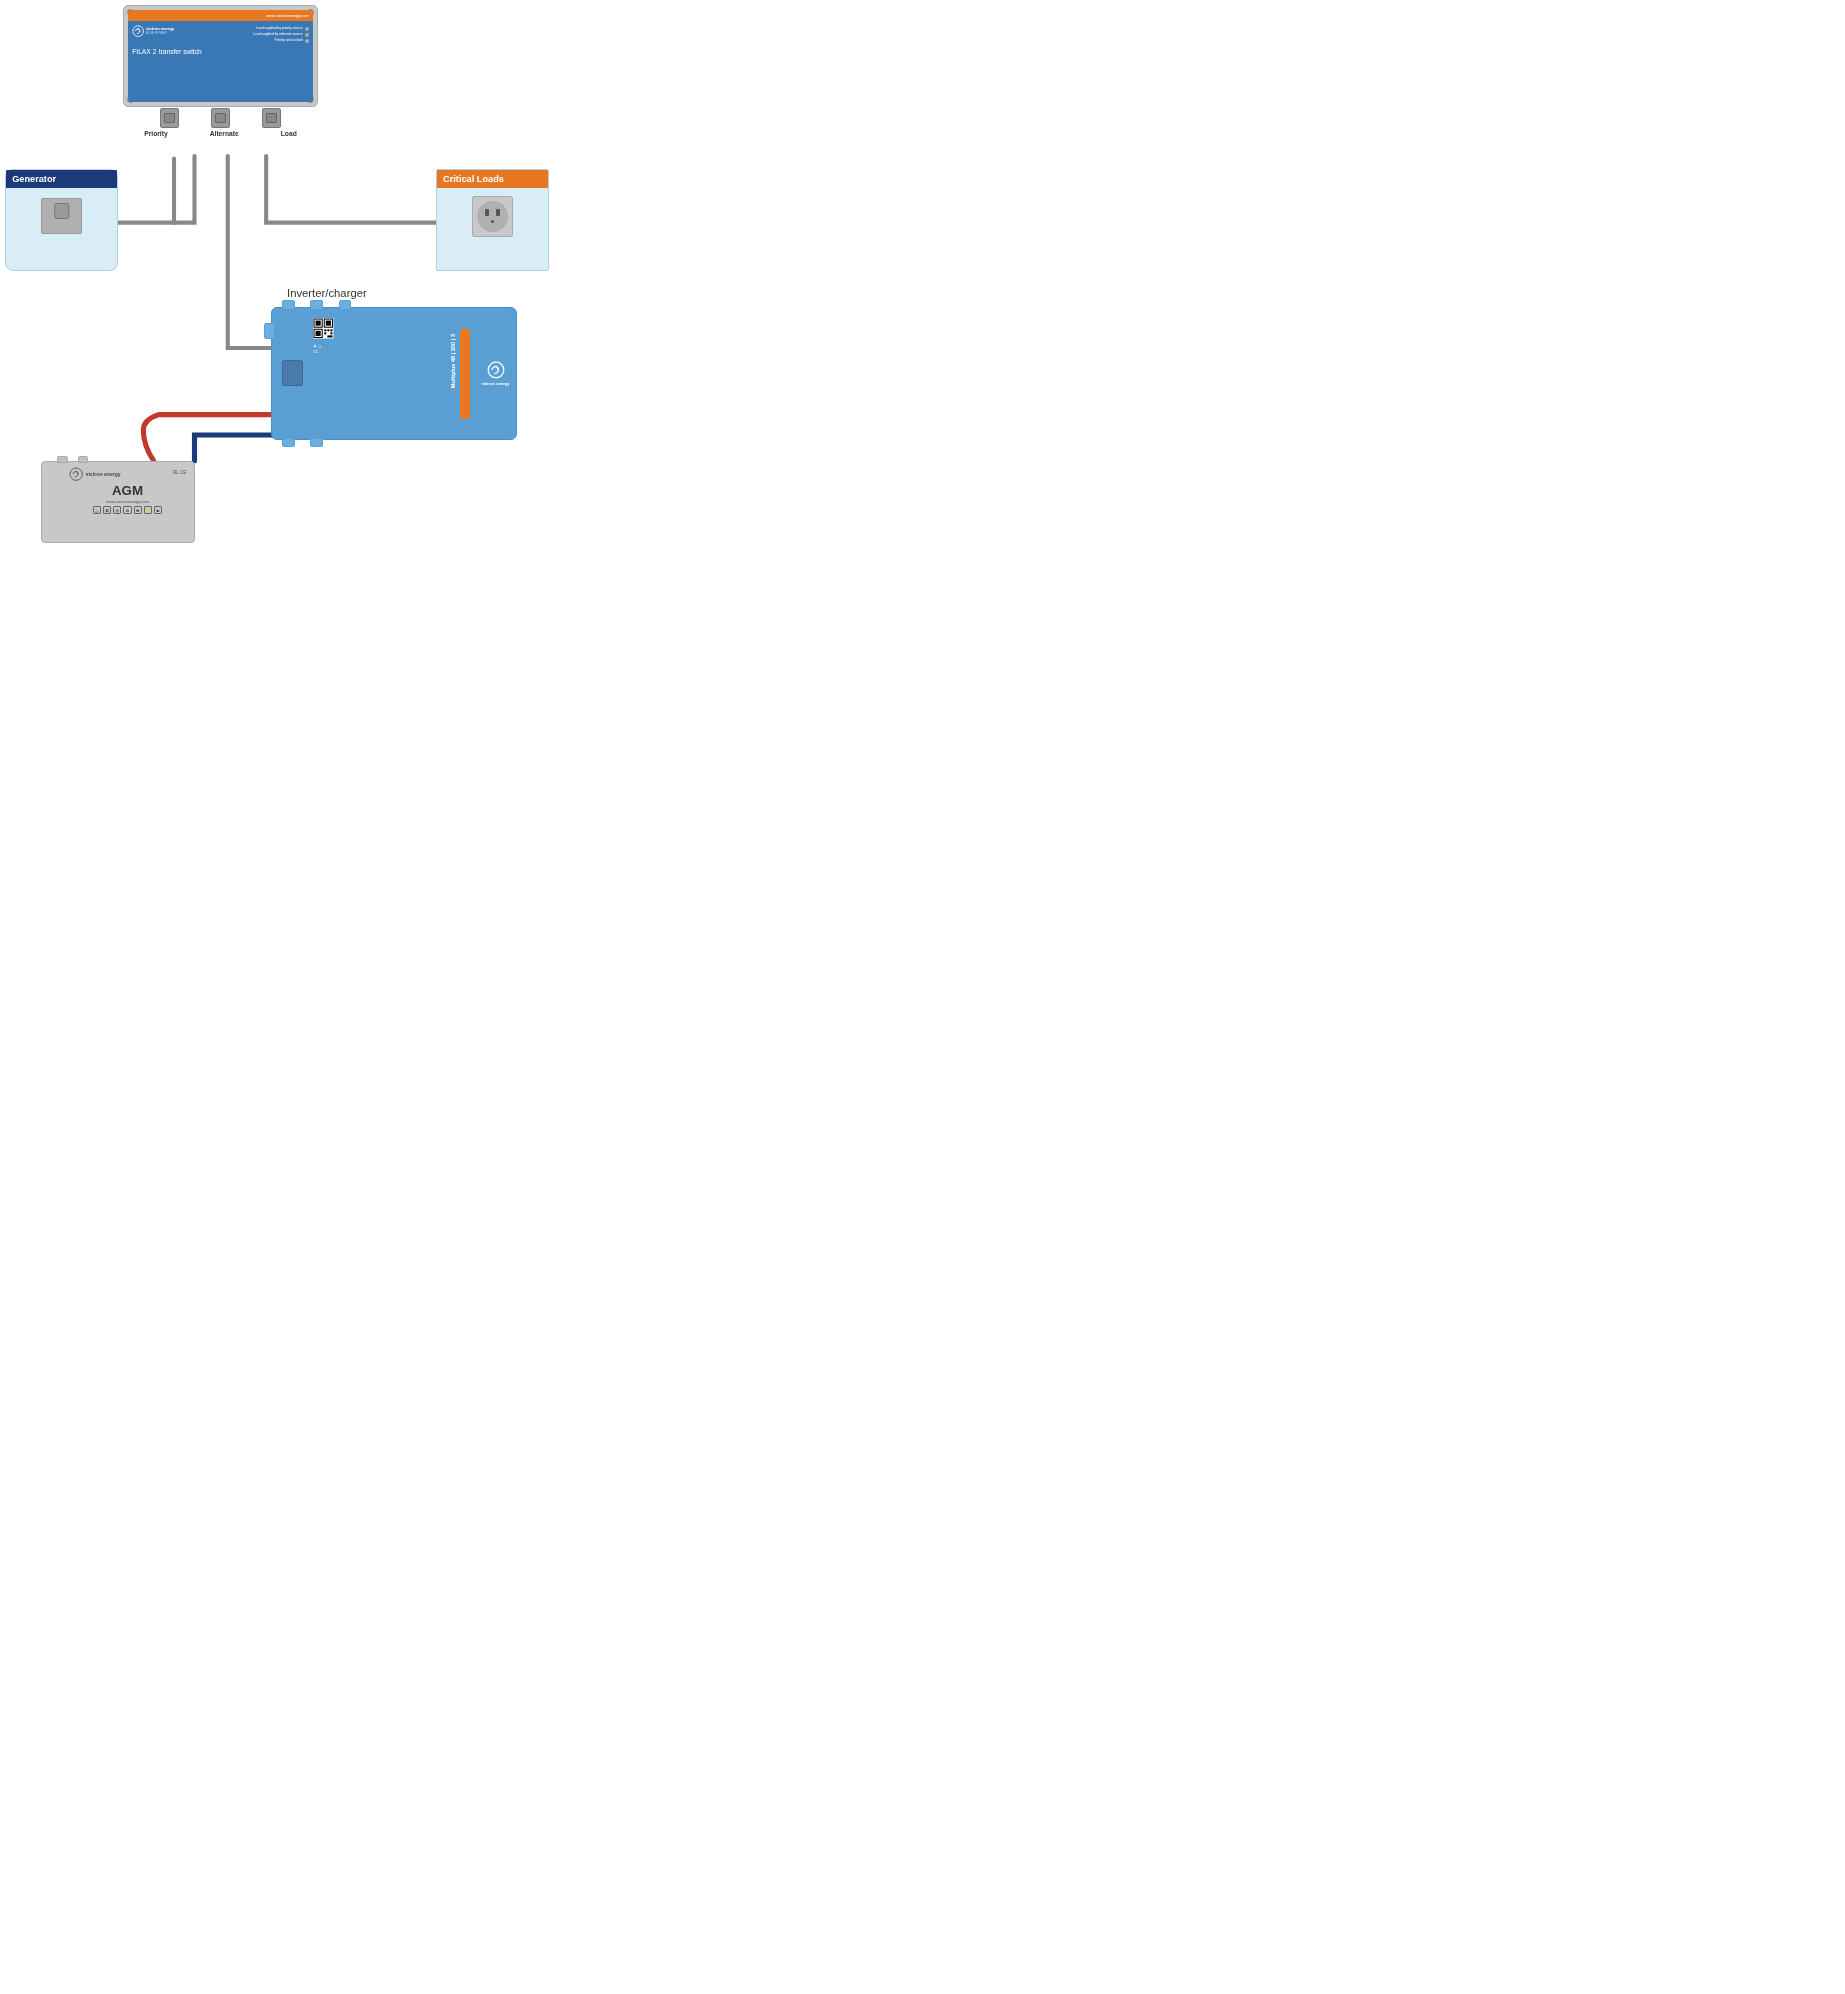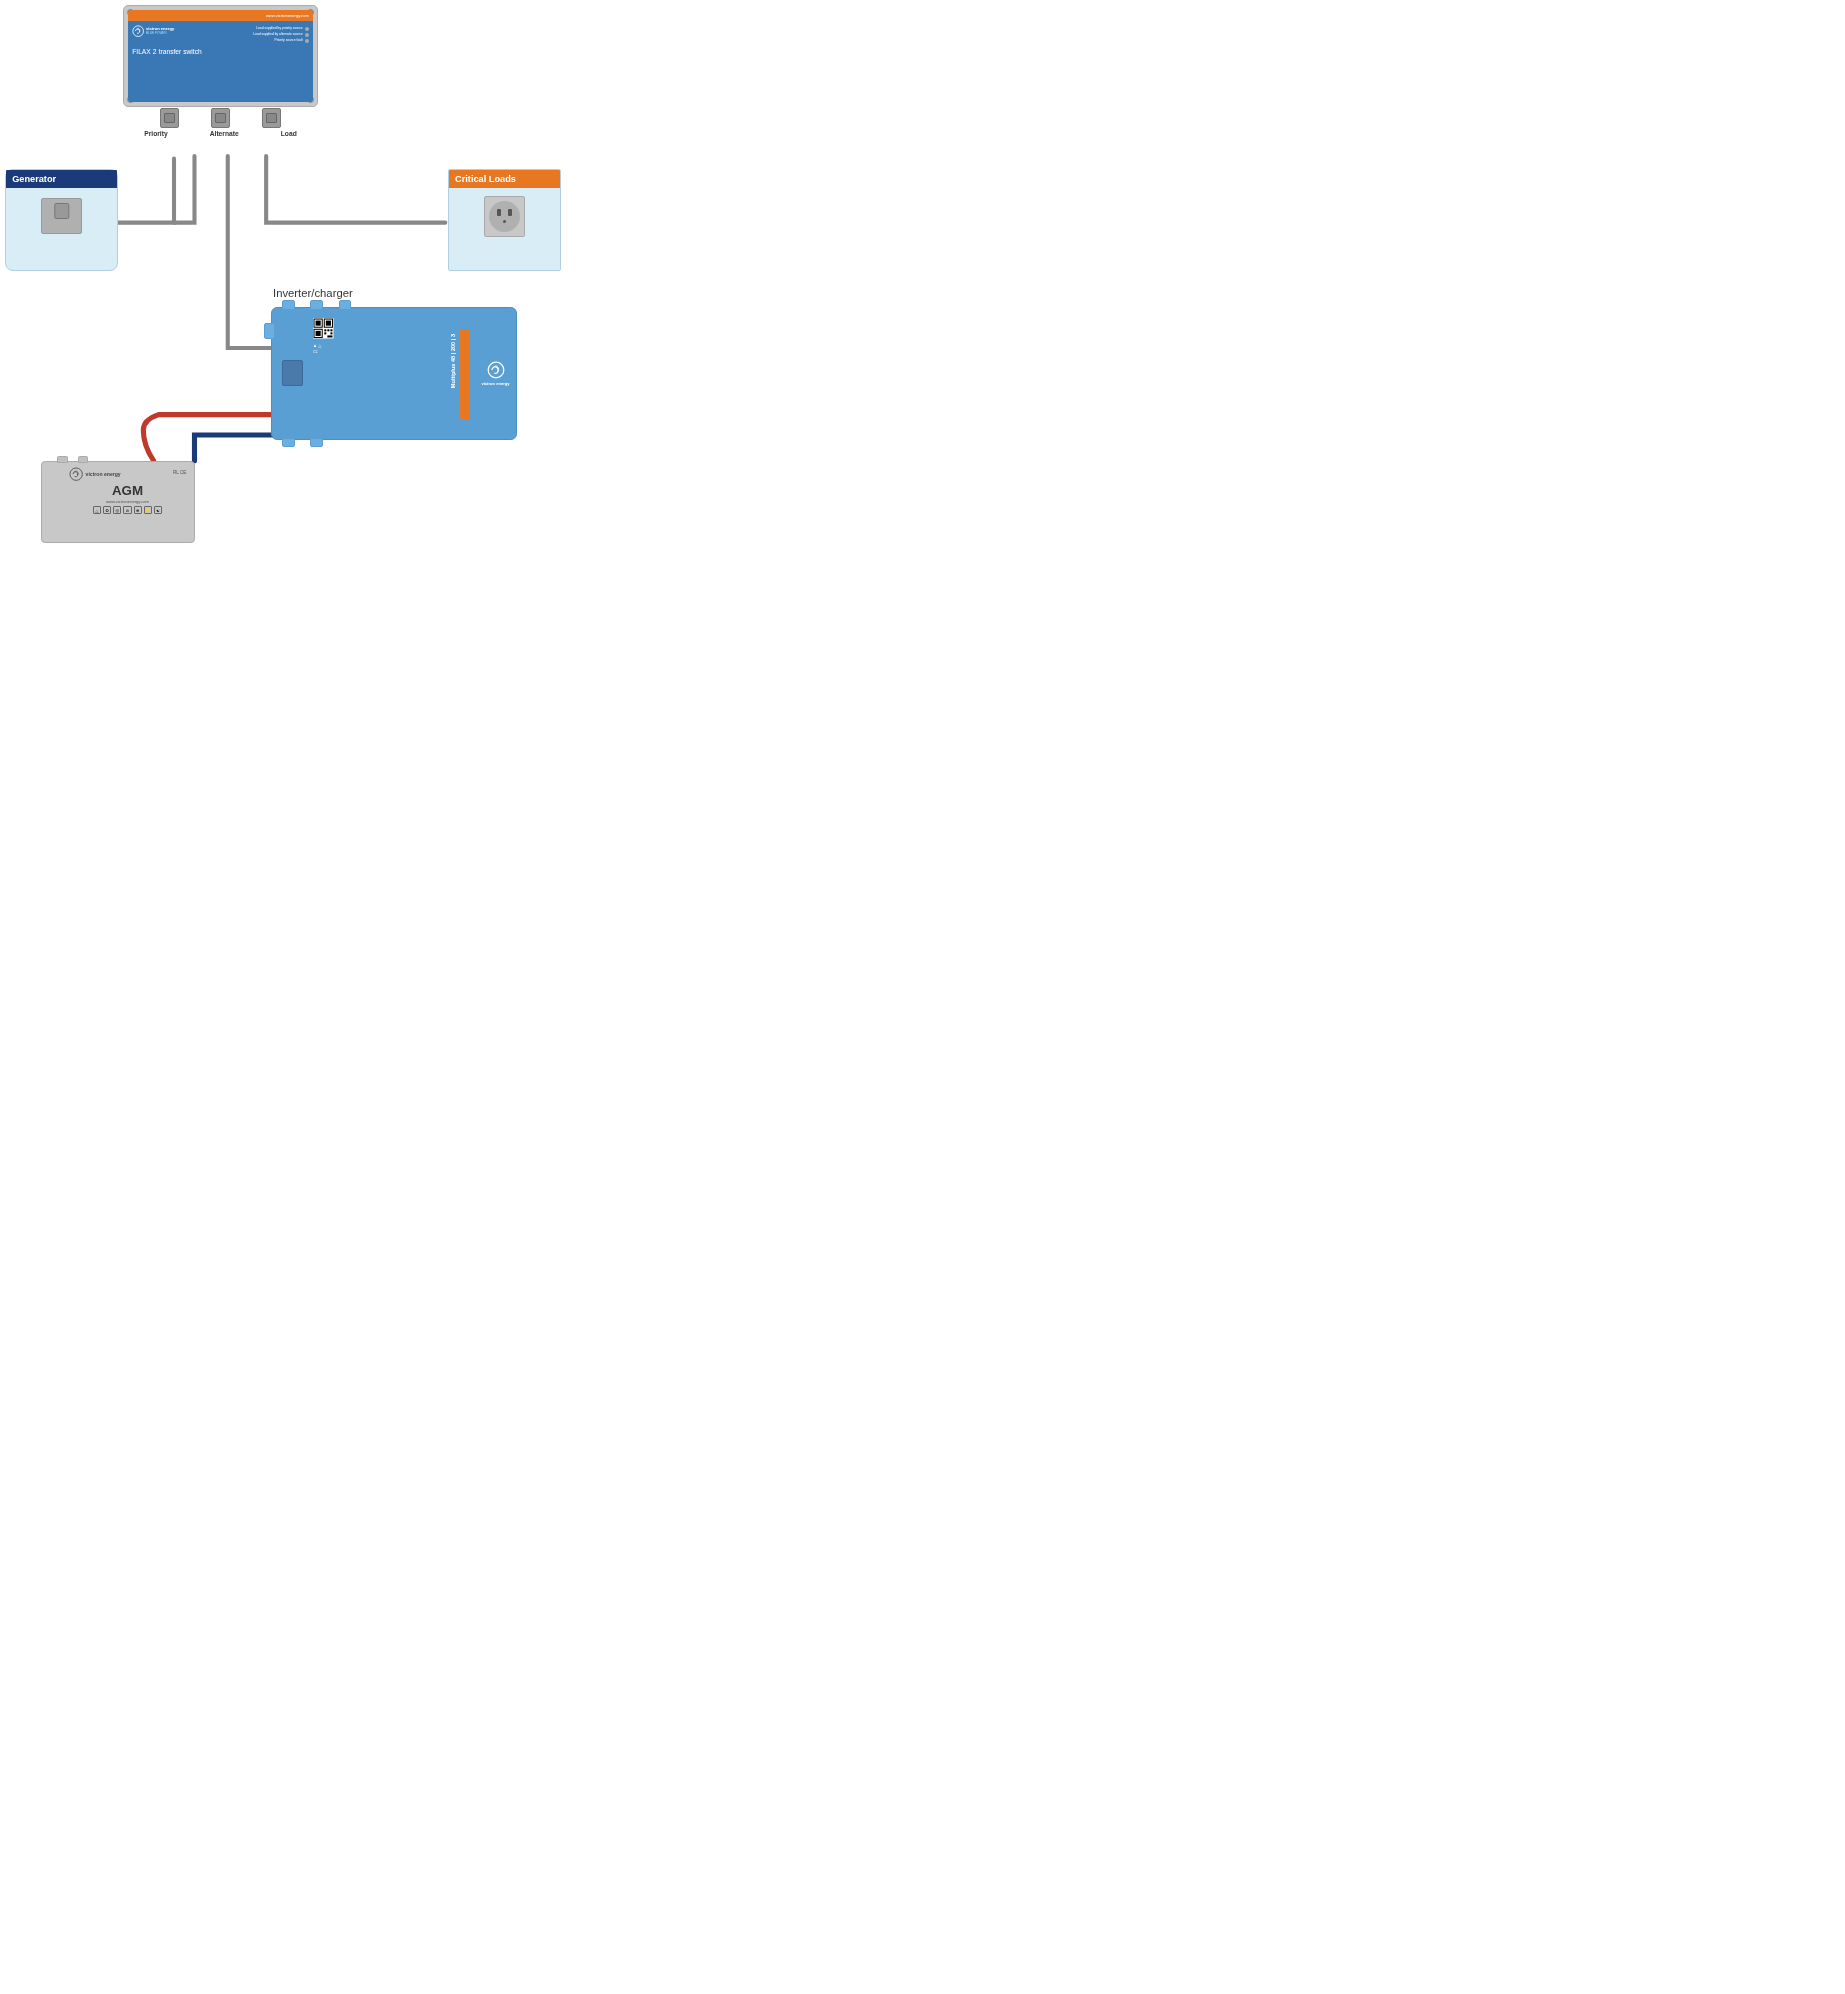--- a/index.html
+++ b/index.html
@@ -197,21 +197,21 @@
       height: 15.4px;
       background: #999;
       border-radius: 2px;
       border: 0.5px solid #777;
     }
 
     
     .critical-loads-box {
       position: absolute;
       top: 169px;
-      right: 2px;
+      right: 14px;
       width: 113px;
       height: 102px;
       background: #d8edf5;
       border: 1px solid #b0cfe0;
       border-radius: 2px;
     }
     .critical-loads-label {
       background: #e87722;
       color: white;
       font-size: 9.2px;
@@ -257,21 +257,21 @@
       width: 3.6px;
       height: 3.6px;
       background: #555;
       border-radius: 50%;
     }
 
     
     .inverter-label-text {
       position: absolute;
       top: 287px;
-      left: 273px;
+      left: 287px;
       font-size: 11.3px;
       color: #333;
       font-weight: normal;
     }
     .inverter-unit {
       position: absolute;
       top: 307px;
       left: 271px;
       width: 246px;
       height: 143px;

